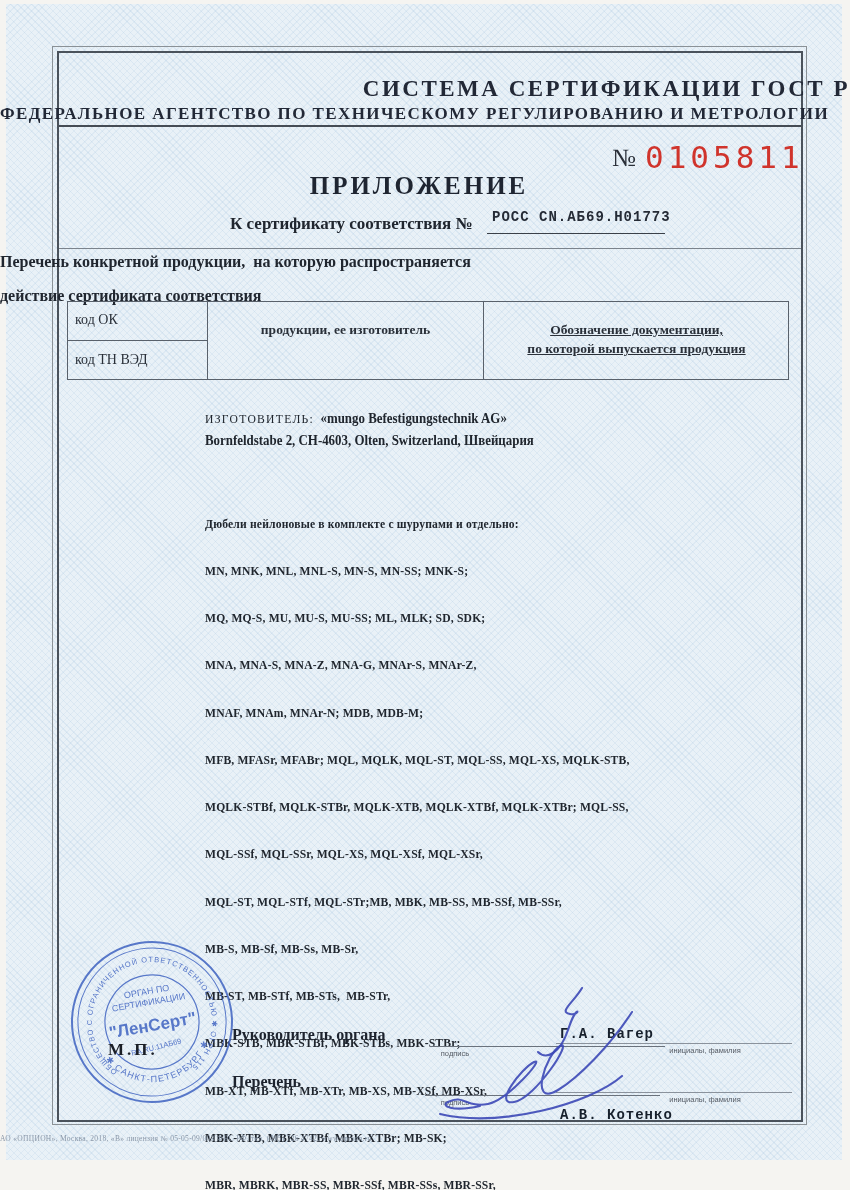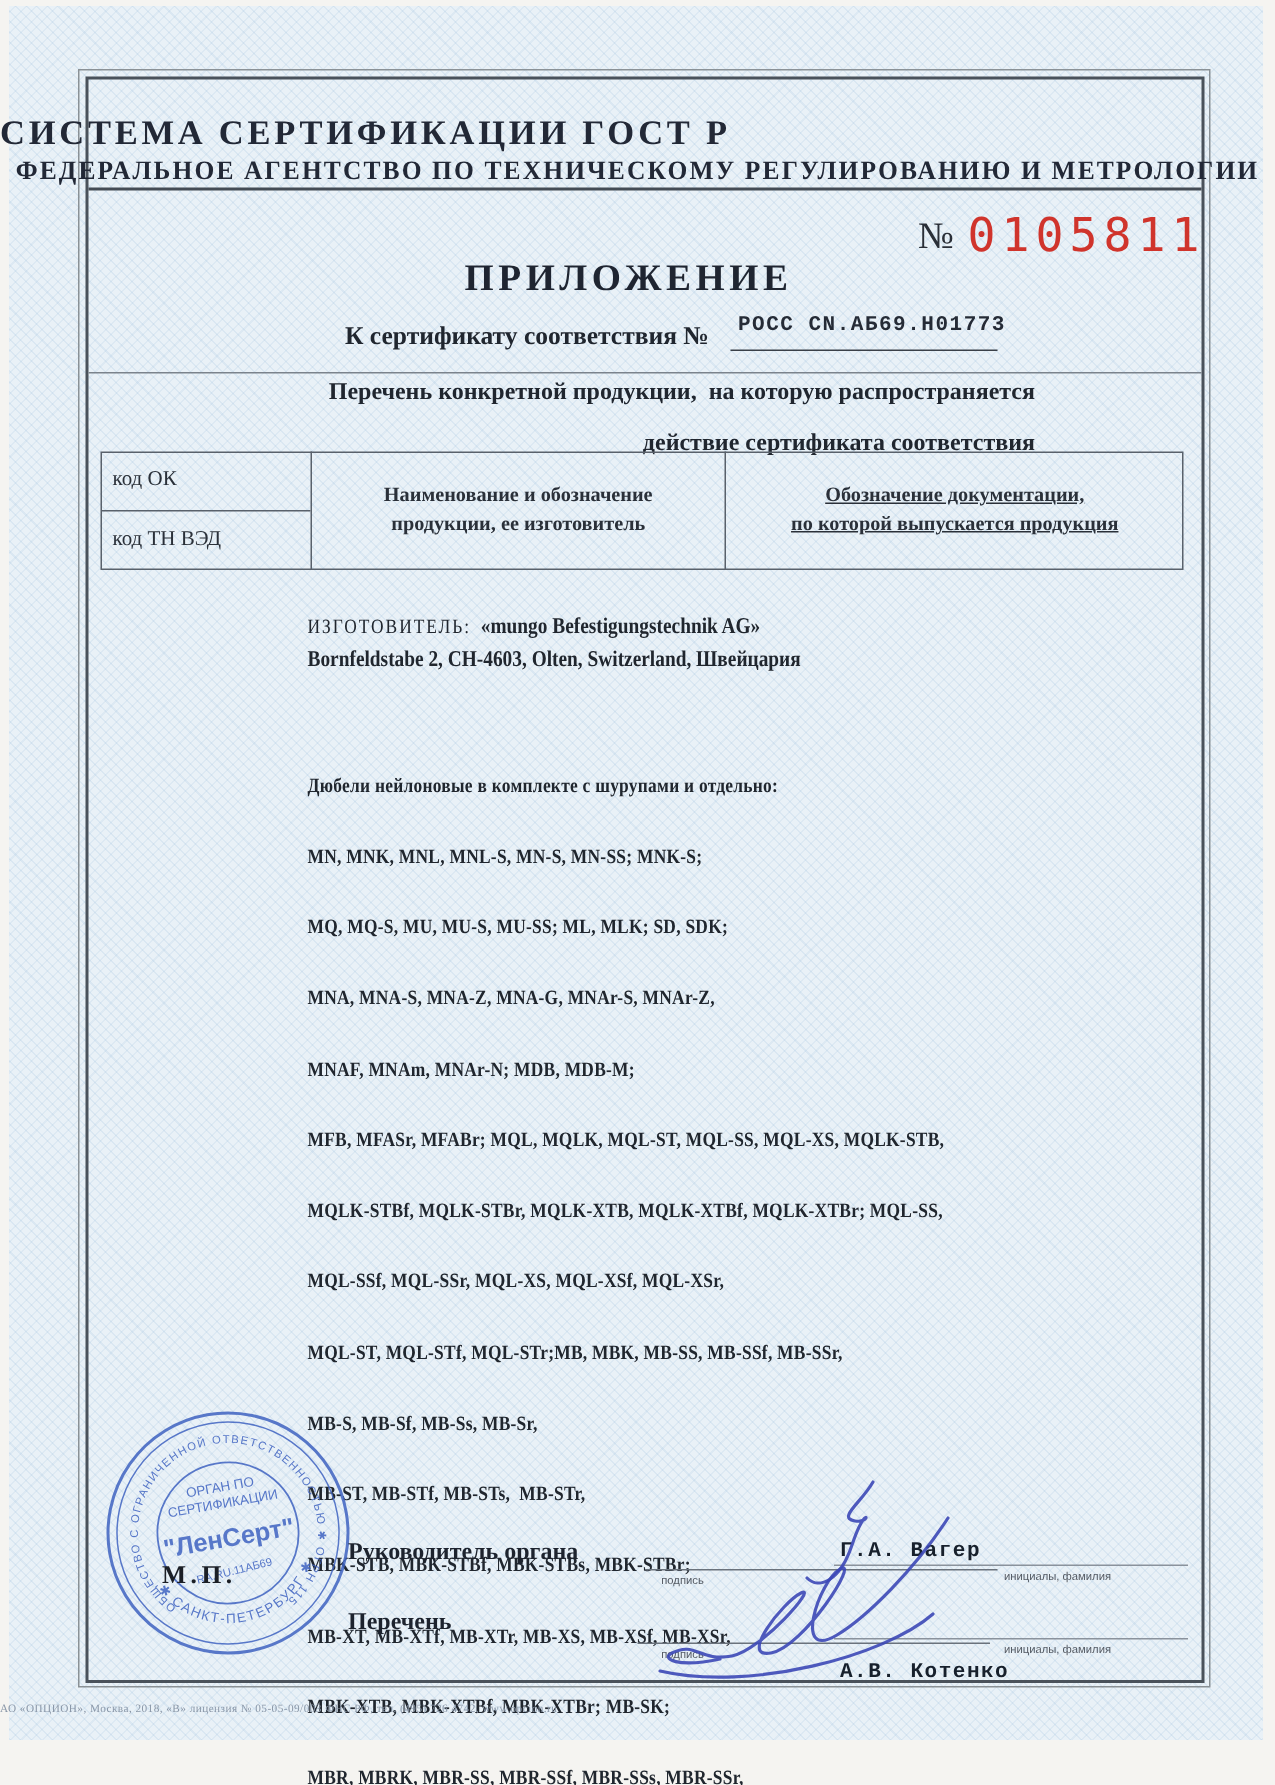--- a/index.html
+++ b/index.html
@@ -9,37 +9,37 @@
   
   .paper{left:6px;top:4px;width:836px;height:1156px;background-color:#e9f1f7;
     background-image:
       repeating-linear-gradient(45deg, rgba(140,180,215,.16) 0 1px, transparent 1px 5px),
       repeating-linear-gradient(-45deg, rgba(140,180,215,.13) 0 1px, transparent 1px 5px);}
   .frame-outer{left:52px;top:46px;width:755px;height:1079px;border:1px solid #8a9196;box-sizing:border-box;}
   .frame-inner{left:57px;top:51px;width:746px;height:1071px;border:2px solid #4a525b;box-sizing:border-box;}
   .hdr-rule{left:59px;top:125px;width:742px;height:2px;background:#454c55;}
   .mid-rule{left:59px;top:248px;width:742px;height:1px;background:#7b838c;}
 
-  .h1{left:0;top:76px;width:850px;text-align:left;font-size:23px;font-weight:bold;
+  .h1{left:0;top:76px;width:850px;text-align:right;font-size:23px;font-weight:bold;
       letter-spacing:2.5px;color:#222836;}
-  .h2{left:0;top:104px;width:850px;text-align:center;font-size:17px;font-weight:bold;
+  .h2{left:0;top:104px;width:850px;font-size:17px;font-weight:bold;
       letter-spacing:1.4px;color:#222836;transform:scaleY(1.04);}
 
   .num-label{left:612px;top:144px;font-size:25px;color:#2a2f38;}
   .num-value{left:645px;top:139px;font-size:31px;color:#d0342c;letter-spacing:4px;
       font-family:"DejaVu Sans Mono",monospace;}
 
   .title{left:0;top:172px;width:850px;text-align:center;font-size:25px;font-weight:bold;
       letter-spacing:3px;color:#1f2531;transform:translateX(-6px);}
   .cert-label{left:230px;top:214px;font-size:17px;font-weight:bold;color:#20262f;}
   .cert-value{left:492px;top:209px;font-size:14px;font-weight:bold;letter-spacing:1px;
       font-family:"Liberation Mono",monospace;color:#252b36;text-align:center;}
   .cert-line{left:487px;top:233px;width:178px;height:1px;background:#3a4048;}
 
-  .sub{left:0;width:690px;text-align:right;font-size:16px;font-weight:bold;color:#20262f;white-space:pre;}
+  .sub{left:0;width:690px;text-align:left;font-size:16px;font-weight:bold;color:#20262f;white-space:pre;}
   .sub1{top:253px;} .sub2{top:287px;}
 
   .table{left:67px;top:301px;width:722px;height:79px;border:1px solid #59616b;box-sizing:border-box;}
   .tdiv-v1{left:207px;top:301px;width:1px;height:79px;background:#59616b;}
   .tdiv-v2{left:483px;top:301px;width:1px;height:79px;background:#59616b;}
   .tdiv-h{left:68px;top:340px;width:139px;height:1px;background:#59616b;}
   .tcell{font-size:14px;color:#2a3039;}
   .code-ok{left:75px;top:312px;}
   .code-tn{left:75px;top:352px;}
   .thead{font-size:13.5px;font-weight:bold;color:#2a3039;text-align:center;line-height:19px;}
@@ -104,21 +104,20 @@
 <div class="abs sub sub1">Перечень конкретной продукции,  на которую распространяется</div>
 <div class="abs sub sub2">действие сертификата соответствия</div>
 
 <div class="abs table"></div>
 <div class="abs tdiv-v1"></div>
 <div class="abs tdiv-v2"></div>
 <div class="abs tdiv-h"></div>
 <div class="abs tcell code-ok">код ОК</div>
 <div class="abs tcell code-tn">код ТН ВЭД</div>
 <div class="abs thead thead2">
-  <div>Наименование и обозначение</div>
   <div>продукции, ее изготовитель</div>
 </div>
 <div class="abs thead thead3">
   <div>Обозначение документации,</div>
   <div>по которой выпускается продукция</div>
 </div>
 
 <div class="abs typed manu1"><span class="manu-label">ИЗГОТОВИТЕЛЬ:</span><span>  </span><span class="manu-name">«mungo Befestigungstechnik AG»</span></div>
 <div class="abs typed manu2">Bornfeldstabe 2, CH-4603, Olten, Switzerland, Швейцария</div>
 

